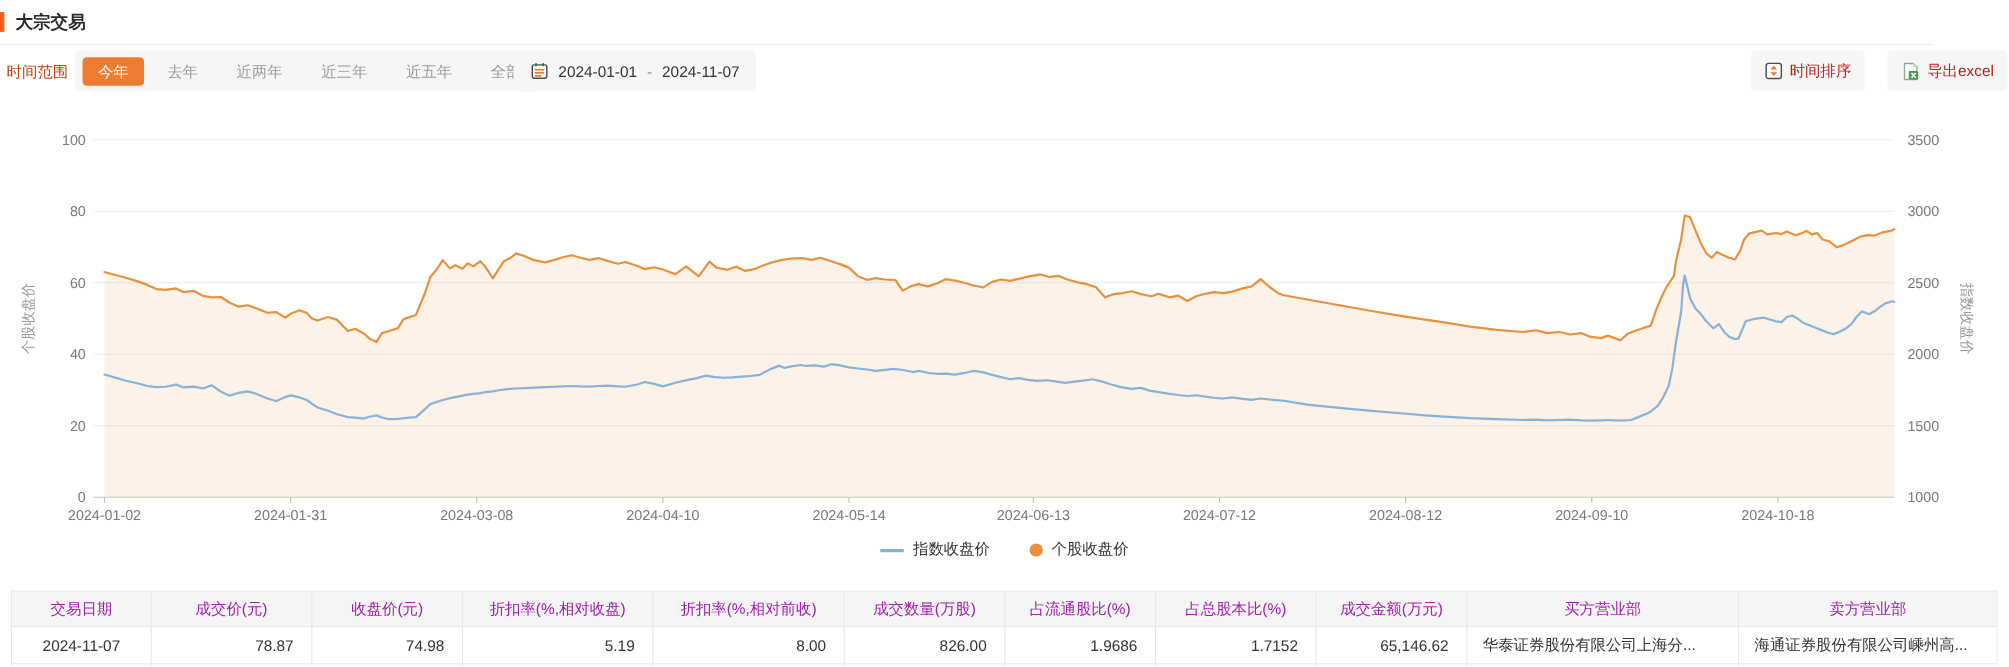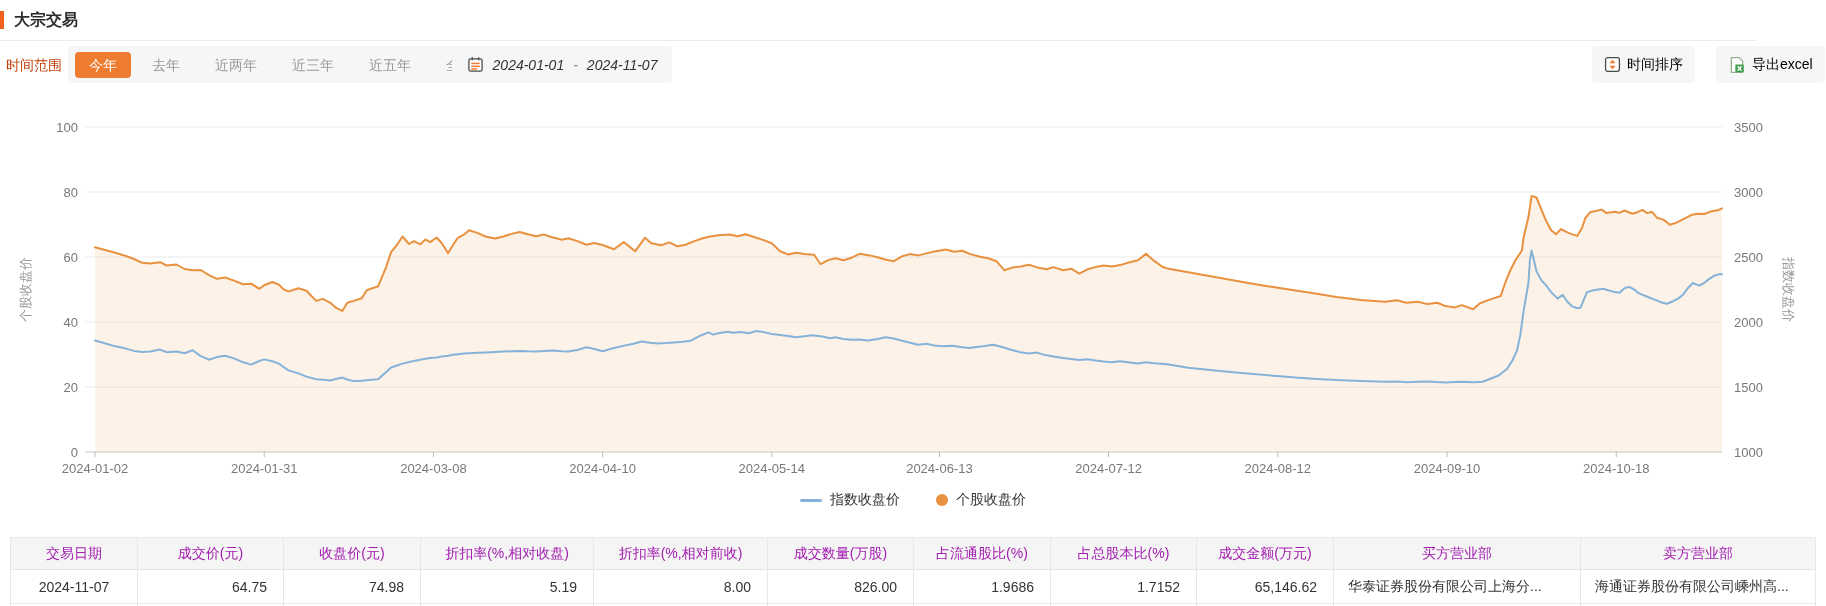--- a/index.html
+++ b/index.html
@@ -9,25 +9,25 @@
   .titlebar{position:absolute;left:0;top:0;width:1757px;height:40px;border-bottom:1px solid #ececec;}
   .accent{position:absolute;left:0;top:11px;width:4px;height:18px;background:#f2611c;}
   .page-title{position:absolute;left:14px;top:10px;font-size:16px;font-weight:bold;color:#2b2b2b;}
   
   .filter-label{position:absolute;left:6px;top:57px;font-size:14px;color:#c2410c;}
   .range-group{position:absolute;left:68px;top:46px;height:37px;background:#f6f6f6;border-radius:4px;
                display:flex;align-items:center;padding:0 7px;gap:7px;box-sizing:border-box;}
   .range-btn{border:none;background:transparent;color:#999;font-size:14px;padding:6px 14px;border-radius:4px;
              cursor:pointer;font-family:inherit;line-height:1;}
   .range-btn.active{background:#ee7c30;color:#fff;}
-  .datebox{position:absolute;left:452px;top:46px;width:220px;height:37px;background:#f6f6f6;border-radius:4px;
-           display:flex;align-items:center;justify-content:center;gap:9px;font-size:14px;color:#333;cursor:pointer;font-style:italic;}
+  .datebox{position:absolute;left:467px;top:46px;width:220px;height:37px;background:#f6f6f6;border-radius:4px;
+           display:flex;align-items:center;justify-content:center;gap:9px;font-size:14px;color:#333;cursor:pointer;}
   .datebox .dash{color:#888;}
   .tool-btn{position:absolute;top:46px;height:37px;background:#f6f6f6;border:none;border-radius:4px;
-            display:flex;align-items:center;gap:6px;padding:0 12px;font-size:14px;color:#000000;cursor:pointer;font-family:inherit;}
+            display:flex;align-items:center;gap:6px;padding:0 12px;font-size:14px;color:#b91c1c;cursor:pointer;font-family:inherit;}
   #sort-btn{left:1592px;}
   #export-btn{left:1716px;}
   
   #chart{position:absolute;left:0;top:95px;}
   
   .legend{position:absolute;left:0;top:491px;width:1826px;display:flex;justify-content:center;
           align-items:center;gap:36px;font-size:14px;color:#333;}
   .legend-item{display:flex;align-items:center;gap:8px;cursor:pointer;}
   .lg-line{width:22px;height:3px;border-radius:2px;background:#85b2d8;}
   .lg-dot{width:12px;height:12px;border-radius:50%;background:#e8913f;}
@@ -172,21 +172,21 @@
         <div class="tcell" style="flex: 0 0 174px;">折扣率(%,相对前收)</div>
         <div class="tcell" style="flex: 0 0 146px;">成交数量(万股)</div>
         <div class="tcell" style="flex: 0 0 137px;">占流通股比(%)</div>
         <div class="tcell" style="flex: 0 0 146px;">占总股本比(%)</div>
         <div class="tcell" style="flex: 0 0 137px;">成交金额(万元)</div>
         <div class="tcell" style="flex: 0 0 247px;">买方营业部</div>
         <div class="tcell" style="flex: 1 1 auto;">卖方营业部</div>
       </div>
       <div class="trow body">
         <div class="tcell al-center" style="flex: 0 0 127px;">2024-11-07</div>
-        <div class="tcell al-right" style="flex: 0 0 146px;">64.75</div>
+        <div class="tcell al-right" style="flex: 0 0 146px;">78.87</div>
         <div class="tcell al-right" style="flex: 0 0 137px;">74.98</div>
         <div class="tcell al-right" style="flex: 0 0 173px;">5.19</div>
         <div class="tcell al-right" style="flex: 0 0 174px;">8.00</div>
         <div class="tcell al-right" style="flex: 0 0 146px;">826.00</div>
         <div class="tcell al-right" style="flex: 0 0 137px;">1.9686</div>
         <div class="tcell al-right" style="flex: 0 0 146px;">1.7152</div>
         <div class="tcell al-right" style="flex: 0 0 137px;">65,146.62</div>
         <div class="tcell al-left" style="flex: 0 0 247px;">华泰证券股份有限公司上海分...</div>
         <div class="tcell al-left" style="flex: 1 1 auto;">海通证券股份有限公司嵊州高...</div>
       </div>

